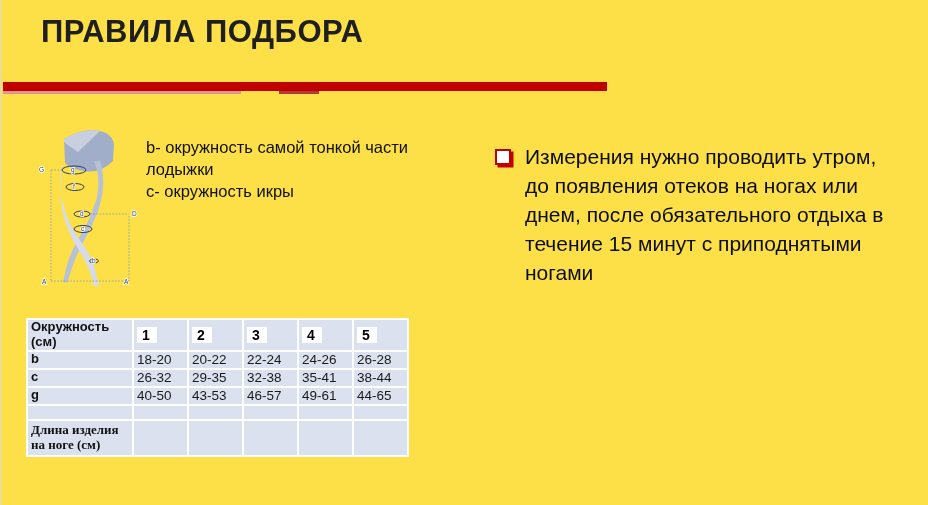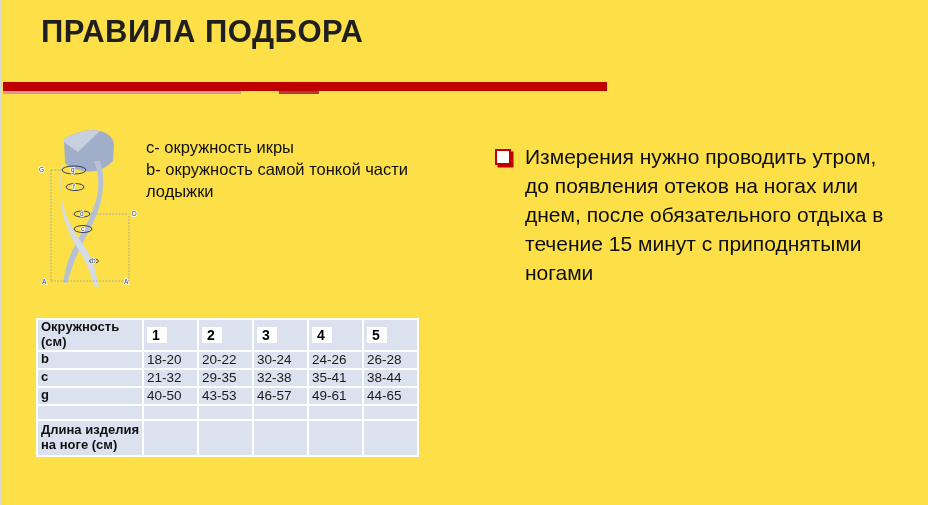--- a/index.html
+++ b/index.html
@@ -27,38 +27,38 @@
     position:absolute; left:493px; top:142px; width:392px; padding-left:31px;
     font-size:21px; line-height:29px; color:#0d0d0d; box-sizing:border-box;
   }
   .note .bullet{
     position:absolute; left:1px; top:7px; width:12px; height:12px;
     background:#fff; border:2.5px solid #c00000;
     box-shadow:2.5px 2.5px 0 0 #c00000;
   }
 
   table.sizes{
-    position:absolute; left:35px; top:318px; width:383px;
+    position:absolute; left:25px; top:318px; width:383px;
     border-collapse:collapse; table-layout:fixed;
   }
   table.sizes td{
     background:#dbe1ee; border:2px solid #ffffff;
     padding:0 3px; font-size:13.5px; color:#1a1a1a;
     height:16px; line-height:1.15; vertical-align:middle; overflow:hidden;
   }
   table.sizes col.c0{width:106px;}
   table.sizes col.cn{width:55px;}
   table.sizes td.lbl{font-weight:700; font-size:13px; color:#111;}
   table.sizes tr.hdr td{height:18px;}
   table.sizes .numbox{
     display:inline-block; background:#ffffff; font-weight:700; font-size:14px;
     padding:0 7px 0 5px; color:#000;
   }
   table.sizes tr.empty td{height:13px;}
-  table.sizes tr.longlbl td{height:34px;}
+  table.sizes tr.longlbl td{height:34px;font-family:Liberation Serif, serif;}
   table.sizes tr.ag td{height:17px;}
 
   svg text{font-family:"Liberation Sans", sans-serif;}
 </style>
 </head>
 <body>
 
 <div class="slide">
 
   <h1 class="title">ПРАВИЛА ПОДБОРА</h1>
@@ -98,22 +98,22 @@
         <text x="35" y="47">g</text>
         <text x="37" y="64">f</text>
         <text x="44" y="91">d</text>
         <text x="45" y="106">c</text>
         <text x="56" y="138">b</text>
       </g>
     </svg>
   </div>
 
   <div class="measure-text">
+    <div>b- окружность самой тонкой части лодыжки</div>
     <div>c- окружность икры</div>
-    <div>b- окружность самой тонкой части лодыжки</div>
   </div>
 
   <div class="note">
     <span class="bullet"></span>
     <span>Измерения нужно проводить утром, до появления отеков на ногах или днем, после обязательного отдыха в течение 15 минут с приподнятыми ногами</span>
   </div>
 
   <table class="sizes">
     <colgroup>
         <col class="c0">
@@ -129,27 +129,27 @@
       <td><span class="numbox">1</span></td>
       <td><span class="numbox">2</span></td>
       <td><span class="numbox">3</span></td>
       <td><span class="numbox">4</span></td>
       <td><span class="numbox">5</span></td>
     </tr>
     <tr>
       <td class="lbl">b</td>
       <td>18-20</td>
       <td>20-22</td>
-      <td>30-24</td>
+      <td>22-24</td>
       <td>24-26</td>
       <td>26-28</td>
     </tr>
     <tr>
       <td class="lbl">c</td>
-      <td>21-32</td>
+      <td>26-32</td>
       <td>29-35</td>
       <td>32-38</td>
       <td>35-41</td>
       <td>38-44</td>
     </tr>
     <tr>
       <td class="lbl">g</td>
       <td>40-50</td>
       <td>43-53</td>
       <td>46-57</td>

